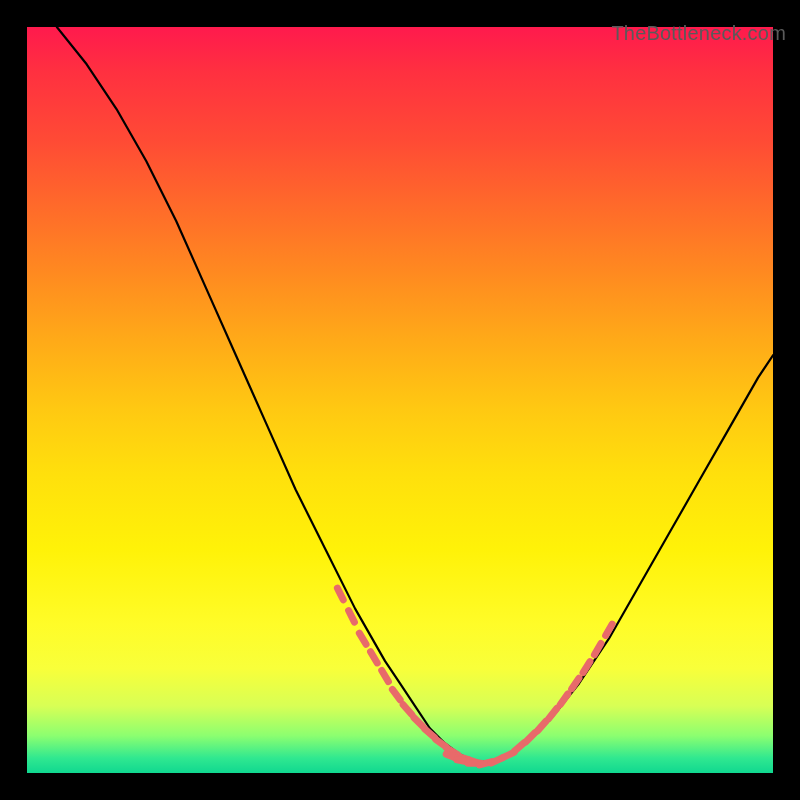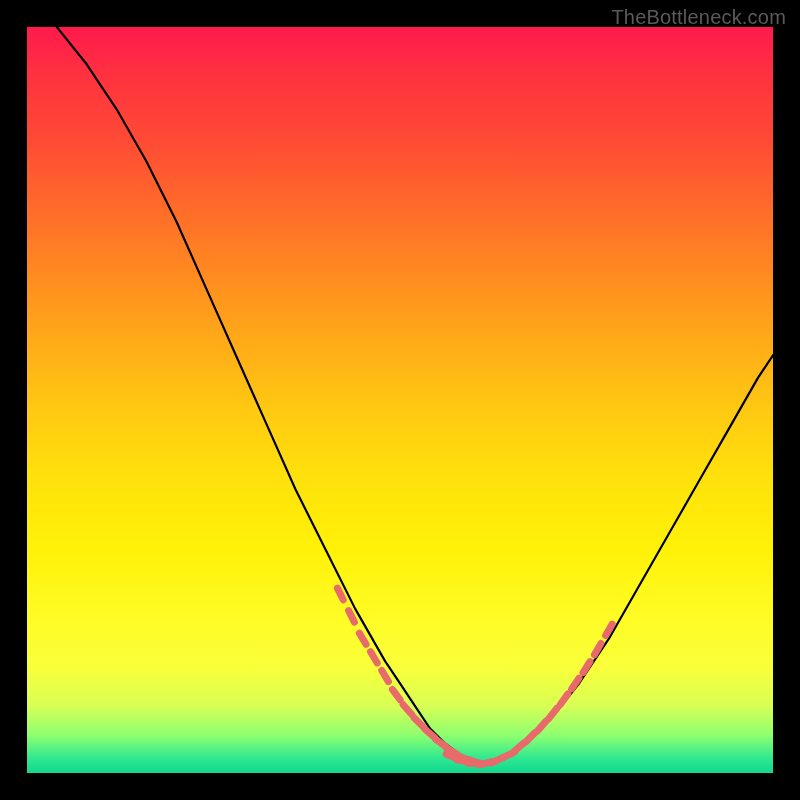--- a/index.html
+++ b/index.html
@@ -41,21 +41,21 @@
       #fffc28 80%,
       #f8ff3a 86%,
       #d8ff55 91%,
       #8cff70 95%,
       #30e890 98%,
       #10d890 100%
     );
   }
   .watermark {
     position: absolute;
-    top: 6px;
+    top: 22px;
     right: 14px;
     color: #5a5a5a;
     font-size: 20px;
     font-weight: 500;
     letter-spacing: 0.2px;
     user-select: none;
   }
   svg.curve {
     position: absolute;
     inset: 0;

